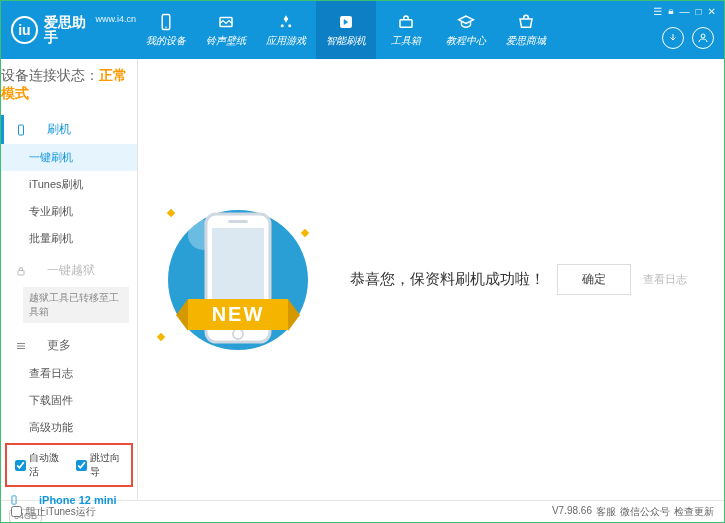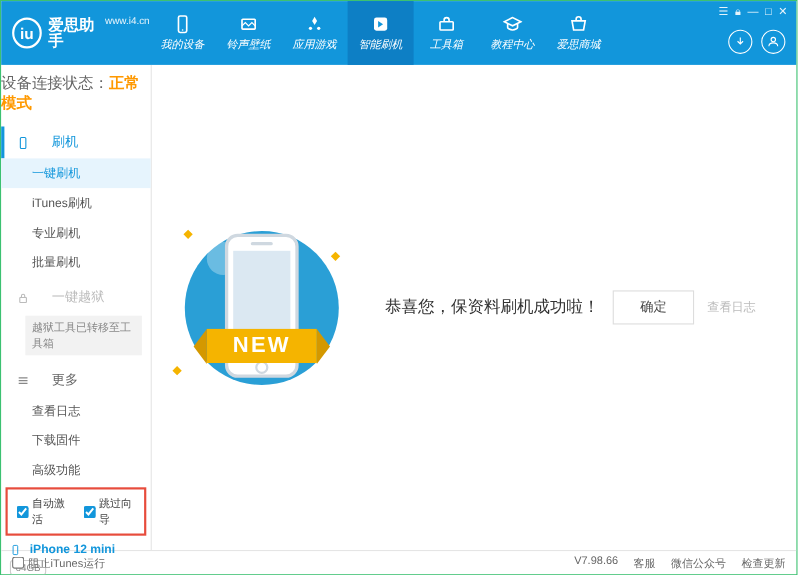--- a/index.html
+++ b/index.html
@@ -28,40 +28,40 @@
 .section-header.accent { border-left-color: #1296db; color: #1296db; }
 .section-header .icon { width: 14px; height: 14px; display: flex; align-items: center; justify-content: center; }
 .section-header .icon svg { width: 12px; height: 12px; }
 .sub-item { padding: 6px 4px 6px 28px; color: #555; cursor: pointer; font-size: 11px; }
 .sub-item.active { background: #e6f4fd; color: #1296db; }
 .jailbreak-note { background: #f2f2f2; margin: 2px 8px 4px 22px; padding: 4px 6px; font-size: 10px; color: #888; }
 .checkbox-row { display: flex; gap: 14px; padding: 6px 8px; font-size: 10px; border: 2px solid #e74c3c; margin: 2px 4px; }
 .checkbox-row label { display: flex; align-items: center; gap: 3px; color: #444; cursor: pointer; }
 .checkbox-row input { accent-color: #1296db; width: 11px; height: 11px; }
 .device-box { padding: 4px 8px; }
-.device-name { color: #1296db; font-size: 11px; font-weight: bold; display: flex; align-items: center; gap: 8px; }
+.device-name { color: #1296db; font-size: 11px; font-weight: bold; display: flex; align-items: center; gap: 20px; }
 .device-badge { display: inline-block; border: 1px solid #ccc; border-radius: 3px; padding: 1px 4px; font-size: 9px; color: #888; margin: 2px 0; }
 .device-sub { font-size: 9px; color: #888; }
 .main { flex: 1; display: flex; flex-direction: row; align-items: center; justify-content: flex-start; gap: 12px; }
 .phone-illustration { position: relative; width: 200px; height: 160px; display: flex; align-items: center; justify-content: center; }
 .circle-bg { position: absolute; width: 140px; height: 140px; background: #2a9fd6; border-radius: 50%; }
 .circle-bg::before { content: ""; position: absolute; top: 10px; left: 20px; width: 30px; height: 30px; background: rgba(255,255,255,0.3); border-radius: 50%; }
 .phone-svg { position: relative; z-index: 2; }
 .new-banner { position: absolute; z-index: 3; bottom: 30px; background: #f5b400; color: #fff; font-weight: bold; font-size: 20px; padding: 4px 24px; letter-spacing: 2px; }
 .new-banner::before, .new-banner::after { content: ""; position: absolute; top: 0; width: 0; height: 0; border-top: 16px solid transparent; border-bottom: 16px solid transparent; }
 .new-banner::before { left: -12px; border-right: 12px solid #d49800; }
 .new-banner::after { right: -12px; border-left: 12px solid #d49800; }
 .spark { position: absolute; width: 6px; height: 6px; background: #f5b400; transform: rotate(45deg); }
 .success-text { font-size: 15px; color: #333; }
 .confirm-btn { border: 1px solid #ddd; background: #fff; padding: 6px 24px; font-size: 12px; cursor: pointer; color: #444; }
 .view-log { font-size: 11px; color: #bbb; cursor: pointer; }
 .footer { height: 22px; border-top: 1px solid #e5e5e5; display: flex; align-items: center; padding: 0 10px; font-size: 10px; color: #666; justify-content: space-between; }
 .footer-left { display: flex; align-items: center; gap: 4px; }
 .footer-left input { width: 11px; height: 11px; }
-.footer-right { display: flex; gap: 14px; }
+.footer-right { display: flex; gap: 4px; }
 .footer-right span { cursor: pointer; }
 .divider { height: 1px; background: #eee; margin: 2px 0; }
 </style>
 </head>
 <body>
 
 <div class="header">
   <div class="logo-area">
     <div class="logo-circle">iu</div>
     <div class="logo-text">

